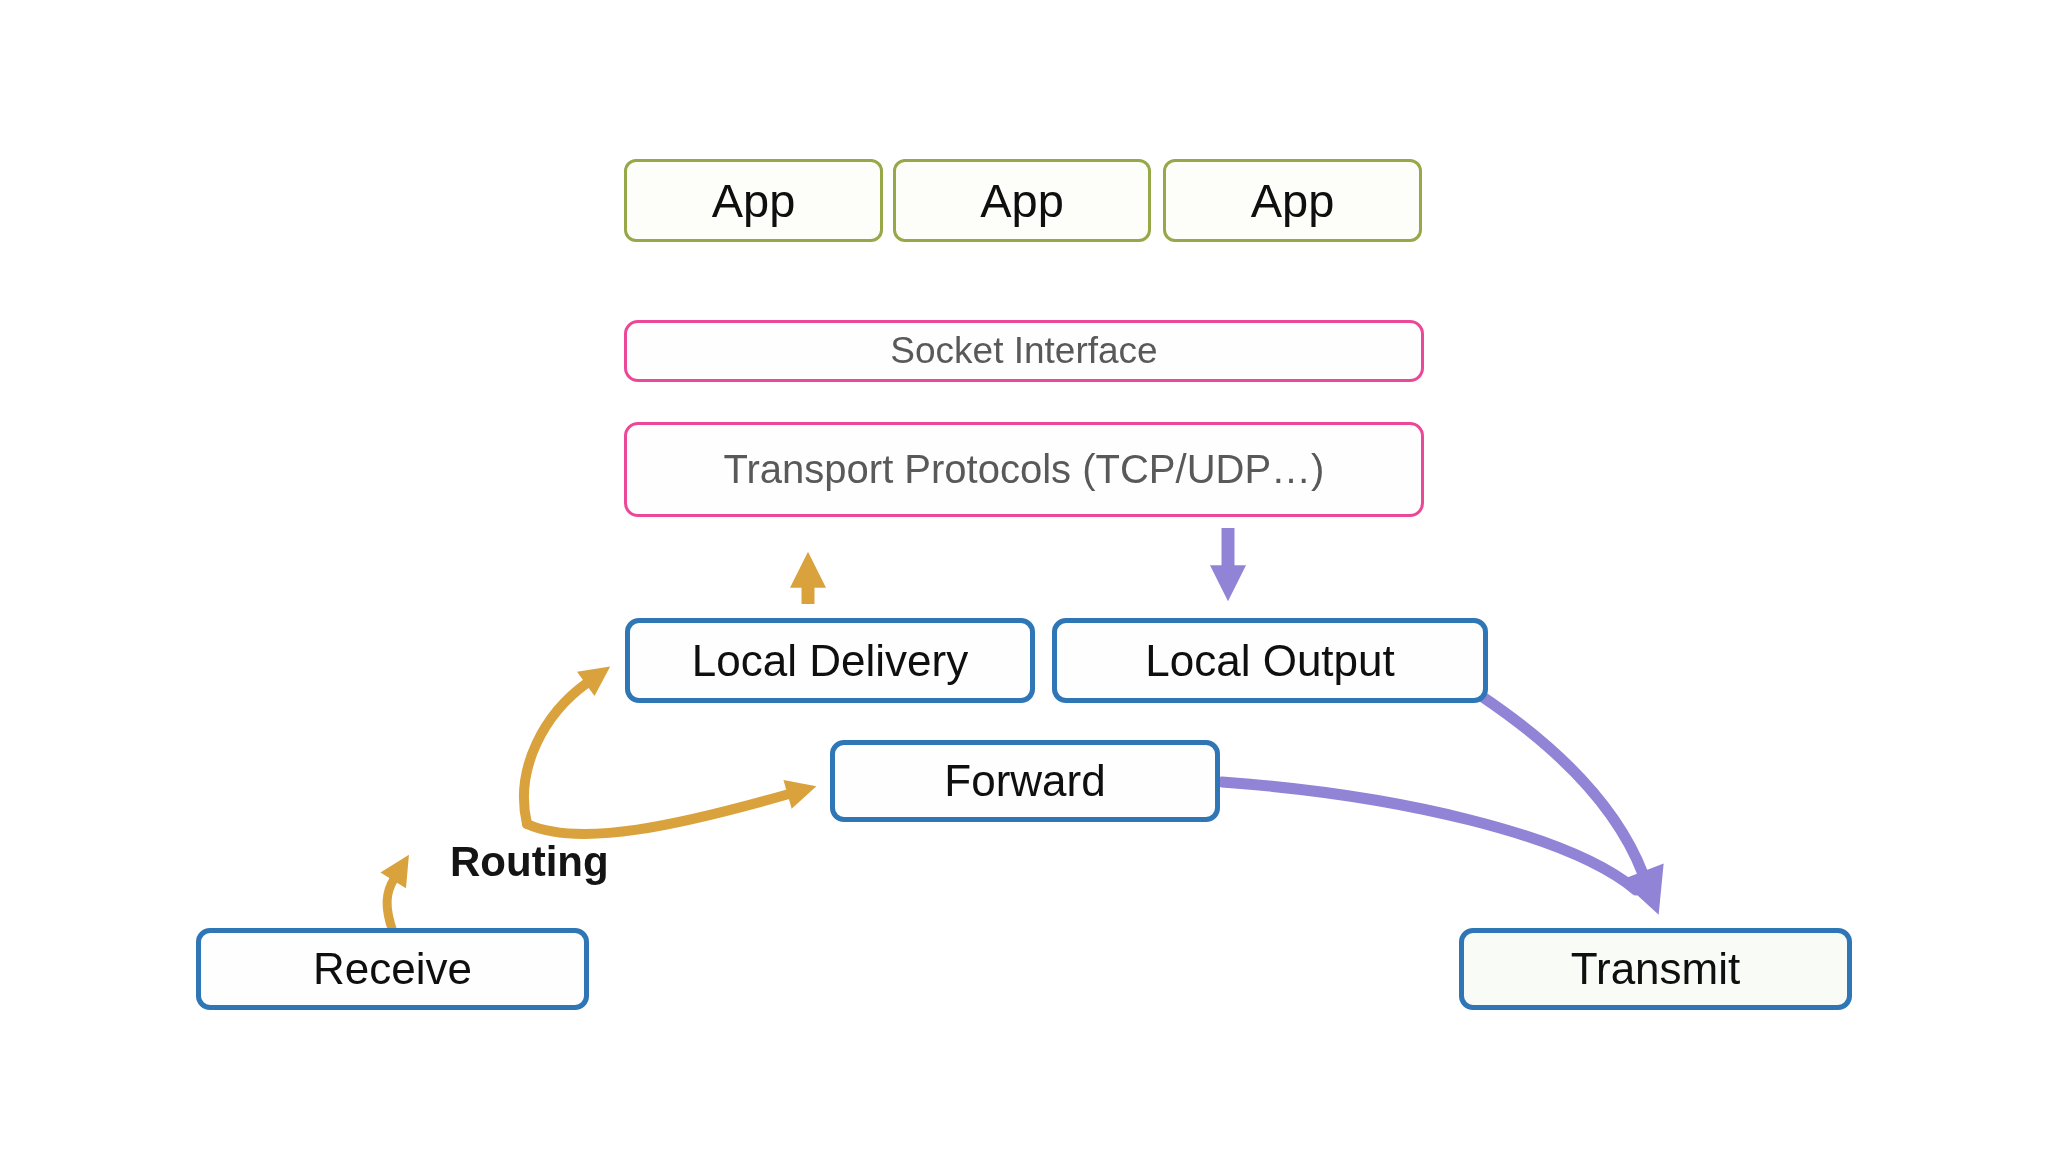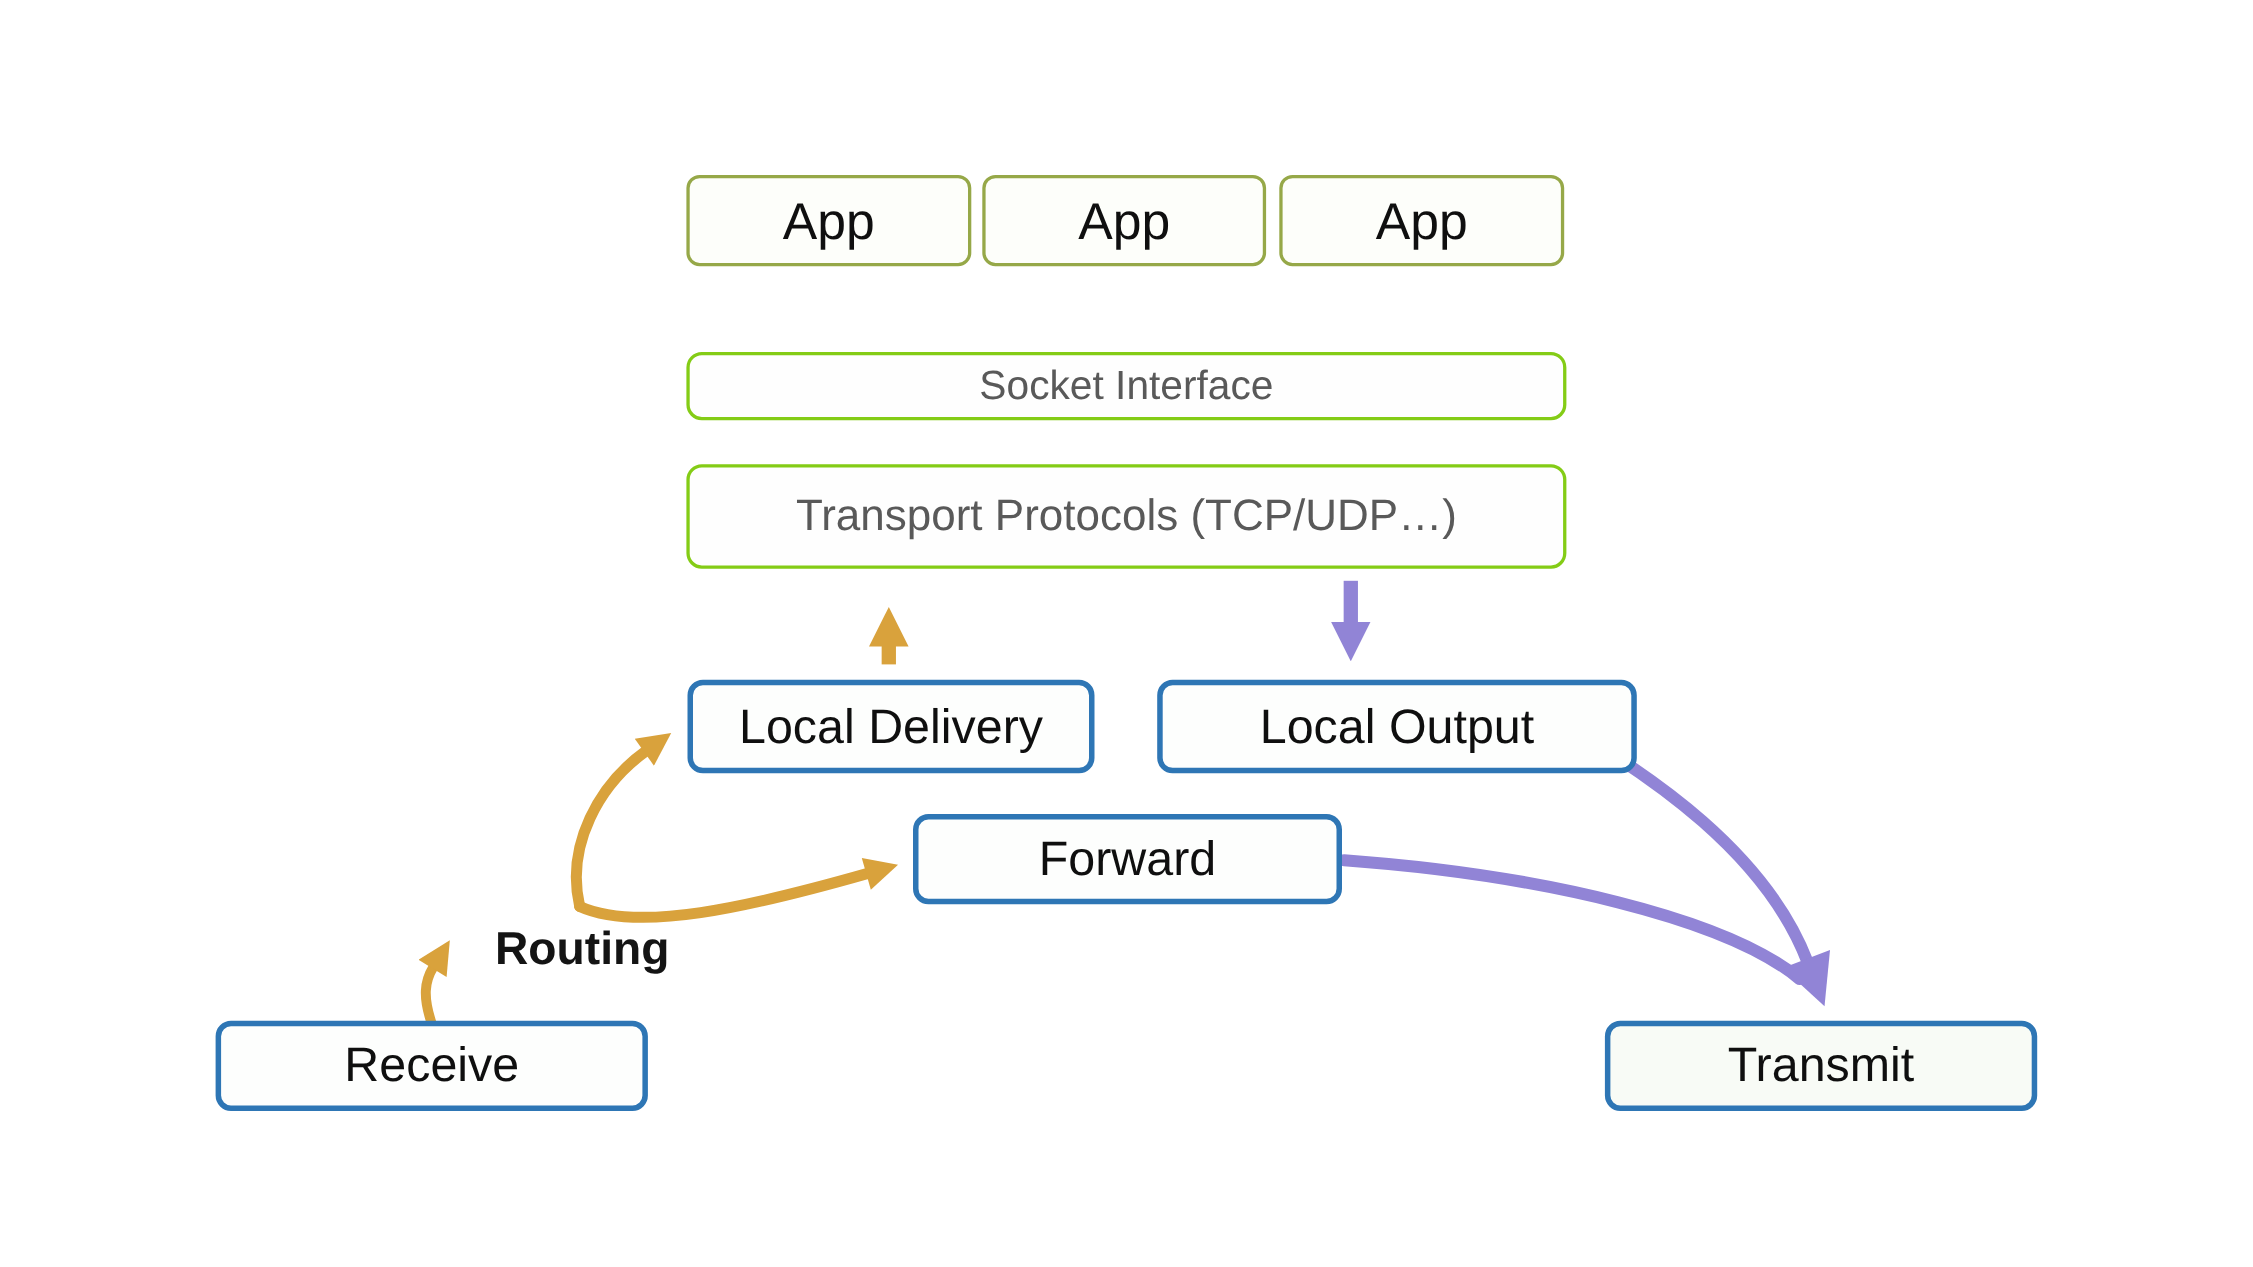--- a/index.html
+++ b/index.html
@@ -34,21 +34,21 @@
     white-space: nowrap;
   }
   .node-app {
     border: 3px solid #96a848;
     border-radius: 12px;
     background: #fdfefa;
     color: #0f0f0f;
     font-size: 47px;
   }
   .node-gray {
-    border: 3px solid #84cc16;
+    border: 3px solid #ec4899;
     border-radius: 14px;
     background: #fefefe;
     color: #595959;
   }
   .node-blue {
     border: 5px solid #2e76b5;
     border-radius: 14px;
     background: #fdfefd;
     color: #0f0f0f;
     font-size: 44px;
@@ -108,21 +108,21 @@
   </div>
 
   <div class="node node-gray" style="left:624px; top:320px; width:800px; height:62px; font-size:37px;">
     <span>Socket Interface</span>
   </div>
 
   <div class="node node-gray" style="left:624px; top:422px; width:800px; height:95px; font-size:40px;">
     <span>Transport Protocols (TCP/UDP…)</span>
   </div>
 
-  <div class="node node-blue" style="left:625px; top:618px; width:370px; height:85px;">
+  <div class="node node-blue" style="left:625px; top:618px; width:410px; height:85px;">
     <span>Local Delivery</span>
   </div>
 
   <div class="node node-blue" style="left:1052px; top:618px; width:436px; height:85px;">
     <span>Local Output</span>
   </div>
 
   <div class="node node-blue" style="left:830px; top:740px; width:390px; height:82px;">
     <span>Forward</span>
   </div>

